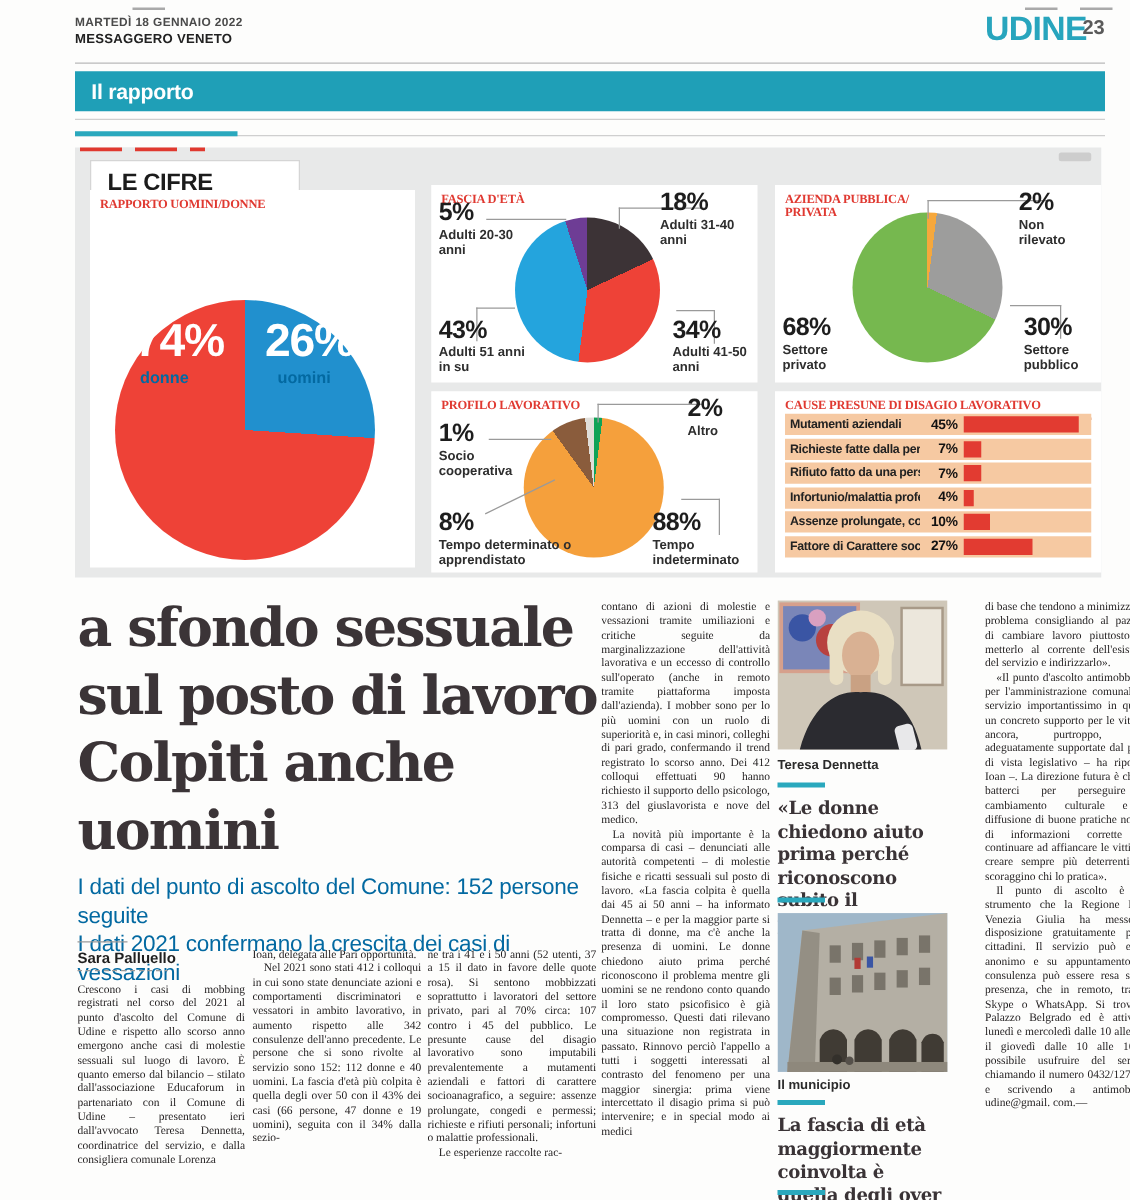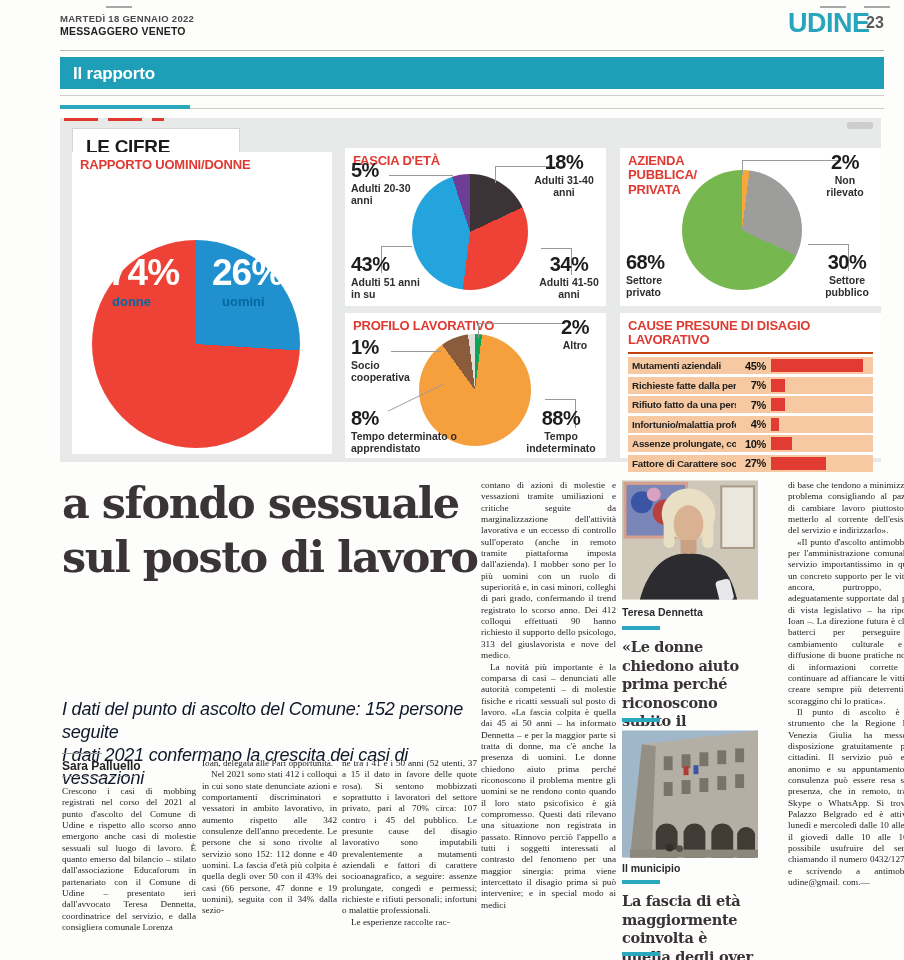--- a/index.html
+++ b/index.html
@@ -21,45 +21,45 @@
   .accent-teal{left:60px;top:105px;width:130px;height:4px;background:#2aa8bd;}
 
   
   #cifre{left:60px;top:118px;width:821px;height:344px;background:#e8e9e9;}
   .red-dashes{left:4px;top:0;width:100px;height:3px;
      background:repeating-linear-gradient(90deg,#e0392f 0 34px,#e8e9e9 34px 44px);}
   .credit-pill{right:8px;top:4px;width:26px;height:7px;background:#cdcdcd;border-radius:2px;}
   .tab{left:12px;top:10px;width:168px;height:37px;background:#fff;border:1px solid #d5d5d5;box-sizing:border-box;}
   .tab span{display:inline-block;margin:7px 0 0 13px;font-size:19px;font-weight:800;color:#1b1b1b;letter-spacing:-.3px;}
   .panel{position:absolute;background:#fff;}
-  .ptitle{position:absolute;left:8px;top:6px;font-size:13px;font-weight:bold;color:#e03931;letter-spacing:-.2px;line-height:1.1;}
+  .ptitle{position:absolute;left:8px;top:6px;font-size:10px;font-weight:bold;color:#e03931;letter-spacing:-.2px;line-height:1.1;font-family:Liberation Serif, serif;}
   .pie{position:absolute;border-radius:50%;}
   .co{position:absolute;line-height:1;}
   .co .pct{font-size:20px;font-weight:800;color:#1d1d1d;letter-spacing:-.5px;}
   .co .lbl{font-size:10.5px;font-weight:bold;color:#2e2e2e;line-height:1.15;margin-top:2px;}
-  .co.r{text-align:center;margin-left:36px;}
+  .co.r{text-align:left;margin-left:36px;}
   .big-pct{position:absolute;color:#fff;font-weight:800;font-size:37px;letter-spacing:-1px;line-height:1;}
   .big-sub{position:absolute;color:#0369a1;font-weight:bold;font-size:13px;}
   .lead{position:absolute;border:0 solid #9a9a9a;}
 
   
-  #cause-rows{position:absolute;left:8px;top:44px;right:8px;}
+  #cause-rows{position:absolute;left:8px;top:18px;right:8px;}
   .cause-row{display:flex;align-items:center;height:17px;margin-bottom:2.5px;padding:0 4px;}
   .cause-label{flex:1;font-size:9.9px;color:#222;font-weight:bold;letter-spacing:-.25px;white-space:nowrap;overflow:hidden;}
   .cause-pct{width:30px;text-align:right;font-size:11px;font-weight:800;color:#111;margin-right:5px;letter-spacing:-.3px;}
   .cause-track{width:98px;height:13px;display:flex;}
   .cause-bar{height:13px;display:block;}
   .ptitle.underlined{border-bottom:2px solid #c2410c;padding-bottom:4px;left:8px;right:8px;}
 
   
   #article{left:0;top:470px;width:904px;height:490px;}
   .headline{position:absolute;left:62px;top:6px;width:425px;
      font-family:"DejaVu Serif","Liberation Serif",serif;font-weight:700;color:#3b3437;
      font-size:43px;line-height:54px;letter-spacing:-1.5px;}
-  .subhead{position:absolute;left:62px;top:228px;width:430px;font-size:18px;line-height:23px;color:#0f172a;letter-spacing:-.2px;font-style:italic;}
+  .subhead{position:absolute;left:62px;top:228px;width:430px;font-size:18px;line-height:23px;color:#0369a1;letter-spacing:-.2px;}
   .byline-rule{position:absolute;left:62px;top:283px;width:40px;height:1px;background:#9a9a9a;}
   .byline{position:absolute;left:62px;top:289px;font-size:12px;font-weight:bold;color:#1f1f1f;}
   .byline-dashes{position:absolute;left:62px;top:306px;width:72px;height:1px;
      background:repeating-linear-gradient(90deg,#9a9a9a 0 4px,transparent 4px 7px);}
   .bodycol{position:absolute;font-family:"Liberation Serif",serif;font-size:9.2px;line-height:11.35px;
      color:#201d1e;text-align:justify;overflow:hidden;}
   .bodycol p{margin:0;}
   .bodycol p.indent{text-indent:9px;}
   .photo{position:absolute;left:0;width:136px;display:block;}
   .caption{position:absolute;left:0;font-size:10.5px;font-weight:bold;color:#2b2b2b;}
@@ -219,20 +219,21 @@
             </span>
           </div>
         </div>
     </div>
   </div>
 
   <div id="article" class="abs">
     <div class="headline">
       <div>a sfondo sessuale</div>
       <div>sul posto di lavoro</div>
+      <div>Colpiti anche uomini</div>
     </div>
     <div class="subhead">
       <div>I dati del punto di ascolto del Comune: 152 persone seguite</div>
       <div>I dati 2021 confermano la crescita dei casi di vessazioni</div>
     </div>
     <div class="byline-rule"></div>
     <div class="byline">Sara Palluello</div>
     <div class="byline-dashes"></div>
 
     <div class="bodycol" style="left:62px;top:316px;width:134px;height:172px;">

